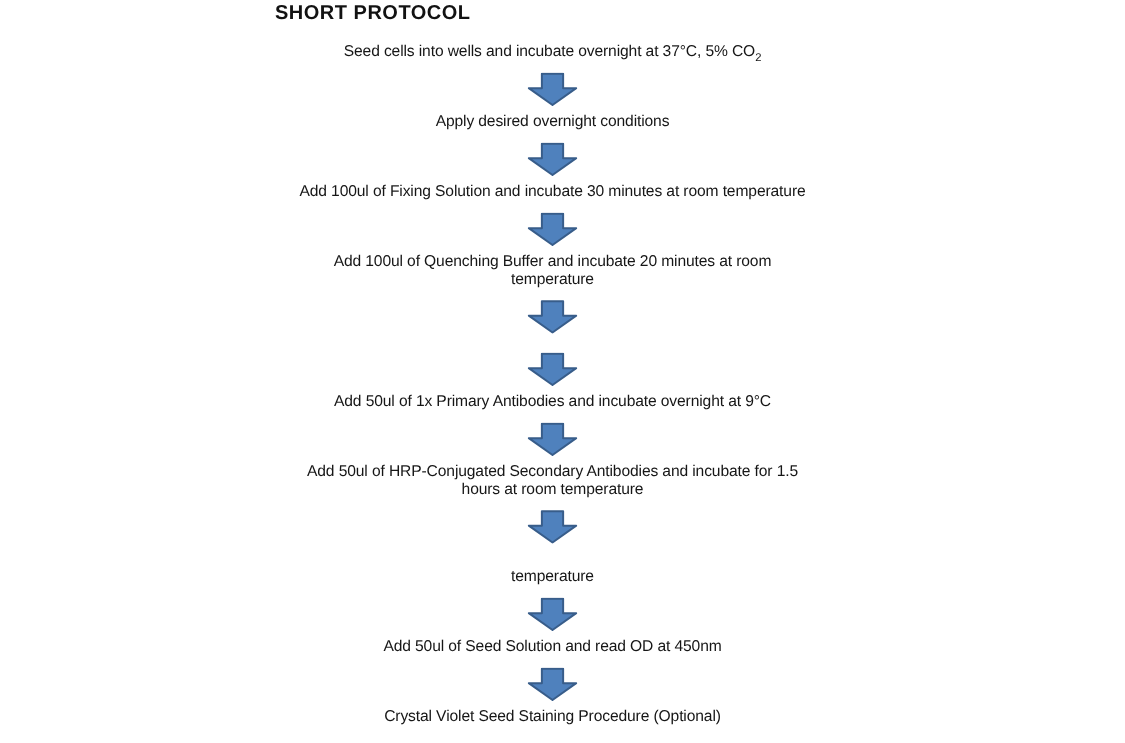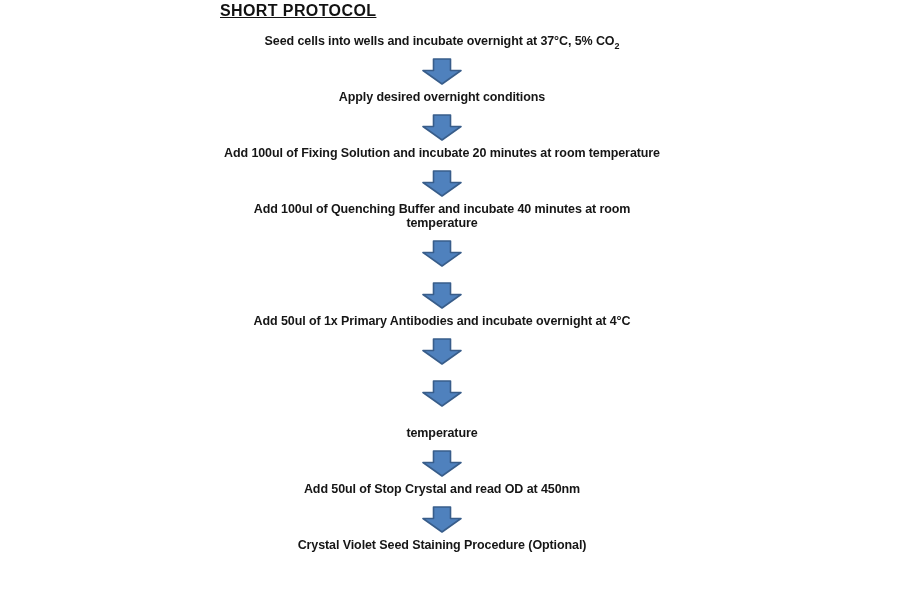--- a/index.html
+++ b/index.html
@@ -16,34 +16,33 @@
   }
   .title {
     position: absolute;
     left: 220px;
     top: 2px;
     font-size: 16px;
     font-weight: bold;
     color: #121212;
     letter-spacing: 0.4px;
     white-space: nowrap;
-    text-decoration: underline;
   }
   .flow {
     position: absolute;
     left: 112px;
     top: 34px;
     width: 660px;
     display: flex;
     flex-direction: column;
     align-items: center;
   }
   .step {
     font-size: 12.5px;
-    font-weight: bold;
+    font-weight: normal;
     color: #161616;
     line-height: 14px;
     text-align: center;
     letter-spacing: -0.1px;
     white-space: nowrap;
   }
   .step sub {
     font-size: 9px;
     line-height: 0;
   }
@@ -62,40 +61,41 @@
 
 <div class="flow">
     <div class="step"><span>Seed cells into wells and incubate overnight at 37°C, 5% CO</span><sub>2</sub></div>
   <svg class="arrow" viewBox="0 0 40 27" xmlns="http://www.w3.org/2000/svg">
     <polygon points="11.5,1 28.5,1 28.5,12.5 39,12.5 20,26 1,12.5 11.5,12.5" fill="#4f81bd" stroke="#385d8a" stroke-width="1.6" stroke-linejoin="round"></polygon>
   </svg>
 <div class="step"><span>Apply desired overnight conditions</span></div>
   <svg class="arrow" viewBox="0 0 40 27" xmlns="http://www.w3.org/2000/svg">
     <polygon points="11.5,1 28.5,1 28.5,12.5 39,12.5 20,26 1,12.5 11.5,12.5" fill="#4f81bd" stroke="#385d8a" stroke-width="1.6" stroke-linejoin="round"></polygon>
   </svg>
-<div class="step"><span>Add 100ul of Fixing Solution and incubate 20 minutes at room temperature</span></div>
+<div class="step"><span>Add 100ul of Fixing Solution and incubate 30 minutes at room temperature</span></div>
   <svg class="arrow" viewBox="0 0 40 27" xmlns="http://www.w3.org/2000/svg">
     <polygon points="11.5,1 28.5,1 28.5,12.5 39,12.5 20,26 1,12.5 11.5,12.5" fill="#4f81bd" stroke="#385d8a" stroke-width="1.6" stroke-linejoin="round"></polygon>
   </svg>
-<div class="step"><span>Add 100ul of Quenching Buffer and incubate 40 minutes at room</span><br><span>temperature</span></div>
+<div class="step"><span>Add 100ul of Quenching Buffer and incubate 20 minutes at room</span><br><span>temperature</span></div>
   <svg class="arrow" viewBox="0 0 40 27" xmlns="http://www.w3.org/2000/svg">
     <polygon points="11.5,1 28.5,1 28.5,12.5 39,12.5 20,26 1,12.5 11.5,12.5" fill="#4f81bd" stroke="#385d8a" stroke-width="1.6" stroke-linejoin="round"></polygon>
   </svg>
   <svg class="arrow" viewBox="0 0 40 27" xmlns="http://www.w3.org/2000/svg">
     <polygon points="11.5,1 28.5,1 28.5,12.5 39,12.5 20,26 1,12.5 11.5,12.5" fill="#4f81bd" stroke="#385d8a" stroke-width="1.6" stroke-linejoin="round"></polygon>
   </svg>
-<div class="step"><span>Add 50ul of 1x Primary Antibodies and incubate overnight at 4°C</span></div>
+<div class="step"><span>Add 50ul of 1x Primary Antibodies and incubate overnight at 9°C</span></div>
   <svg class="arrow" viewBox="0 0 40 27" xmlns="http://www.w3.org/2000/svg">
     <polygon points="11.5,1 28.5,1 28.5,12.5 39,12.5 20,26 1,12.5 11.5,12.5" fill="#4f81bd" stroke="#385d8a" stroke-width="1.6" stroke-linejoin="round"></polygon>
   </svg>
+<div class="step"><span>Add 50ul of HRP-Conjugated Secondary Antibodies and incubate for 1.5</span><br><span>hours at room temperature</span></div>
   <svg class="arrow" viewBox="0 0 40 27" xmlns="http://www.w3.org/2000/svg">
     <polygon points="11.5,1 28.5,1 28.5,12.5 39,12.5 20,26 1,12.5 11.5,12.5" fill="#4f81bd" stroke="#385d8a" stroke-width="1.6" stroke-linejoin="round"></polygon>
   </svg>
 <div class="step"><br><span>temperature</span></div>
   <svg class="arrow" viewBox="0 0 40 27" xmlns="http://www.w3.org/2000/svg">
     <polygon points="11.5,1 28.5,1 28.5,12.5 39,12.5 20,26 1,12.5 11.5,12.5" fill="#4f81bd" stroke="#385d8a" stroke-width="1.6" stroke-linejoin="round"></polygon>
   </svg>
-<div class="step"><span>Add 50ul of Stop Crystal and read OD at 450nm</span></div>
+<div class="step"><span>Add 50ul of Seed Solution and read OD at 450nm</span></div>
   <svg class="arrow" viewBox="0 0 40 27" xmlns="http://www.w3.org/2000/svg">
     <polygon points="11.5,1 28.5,1 28.5,12.5 39,12.5 20,26 1,12.5 11.5,12.5" fill="#4f81bd" stroke="#385d8a" stroke-width="1.6" stroke-linejoin="round"></polygon>
   </svg>
 <div class="step"><span>Crystal Violet Seed Staining Procedure (Optional)</span></div>
   </div>
 
 </body></html>

